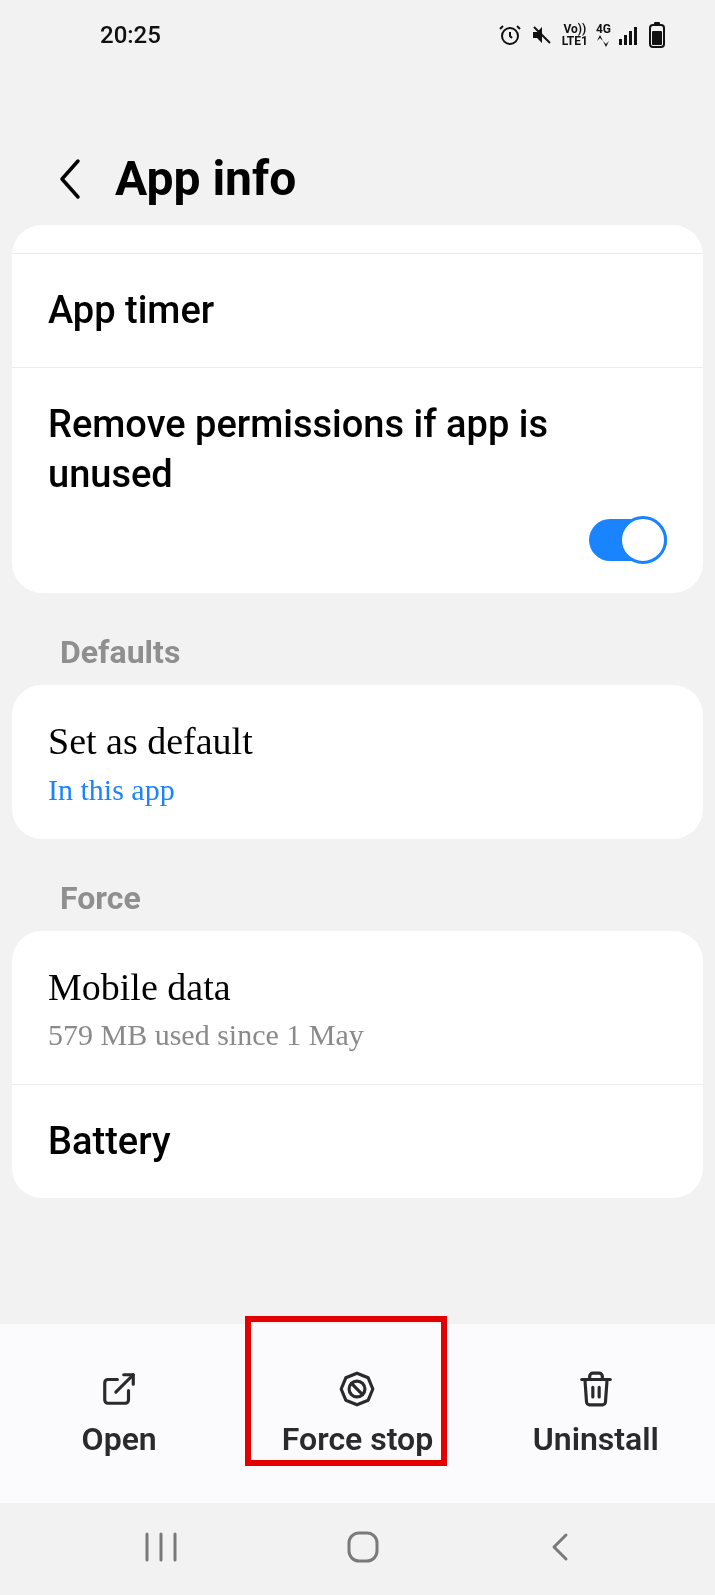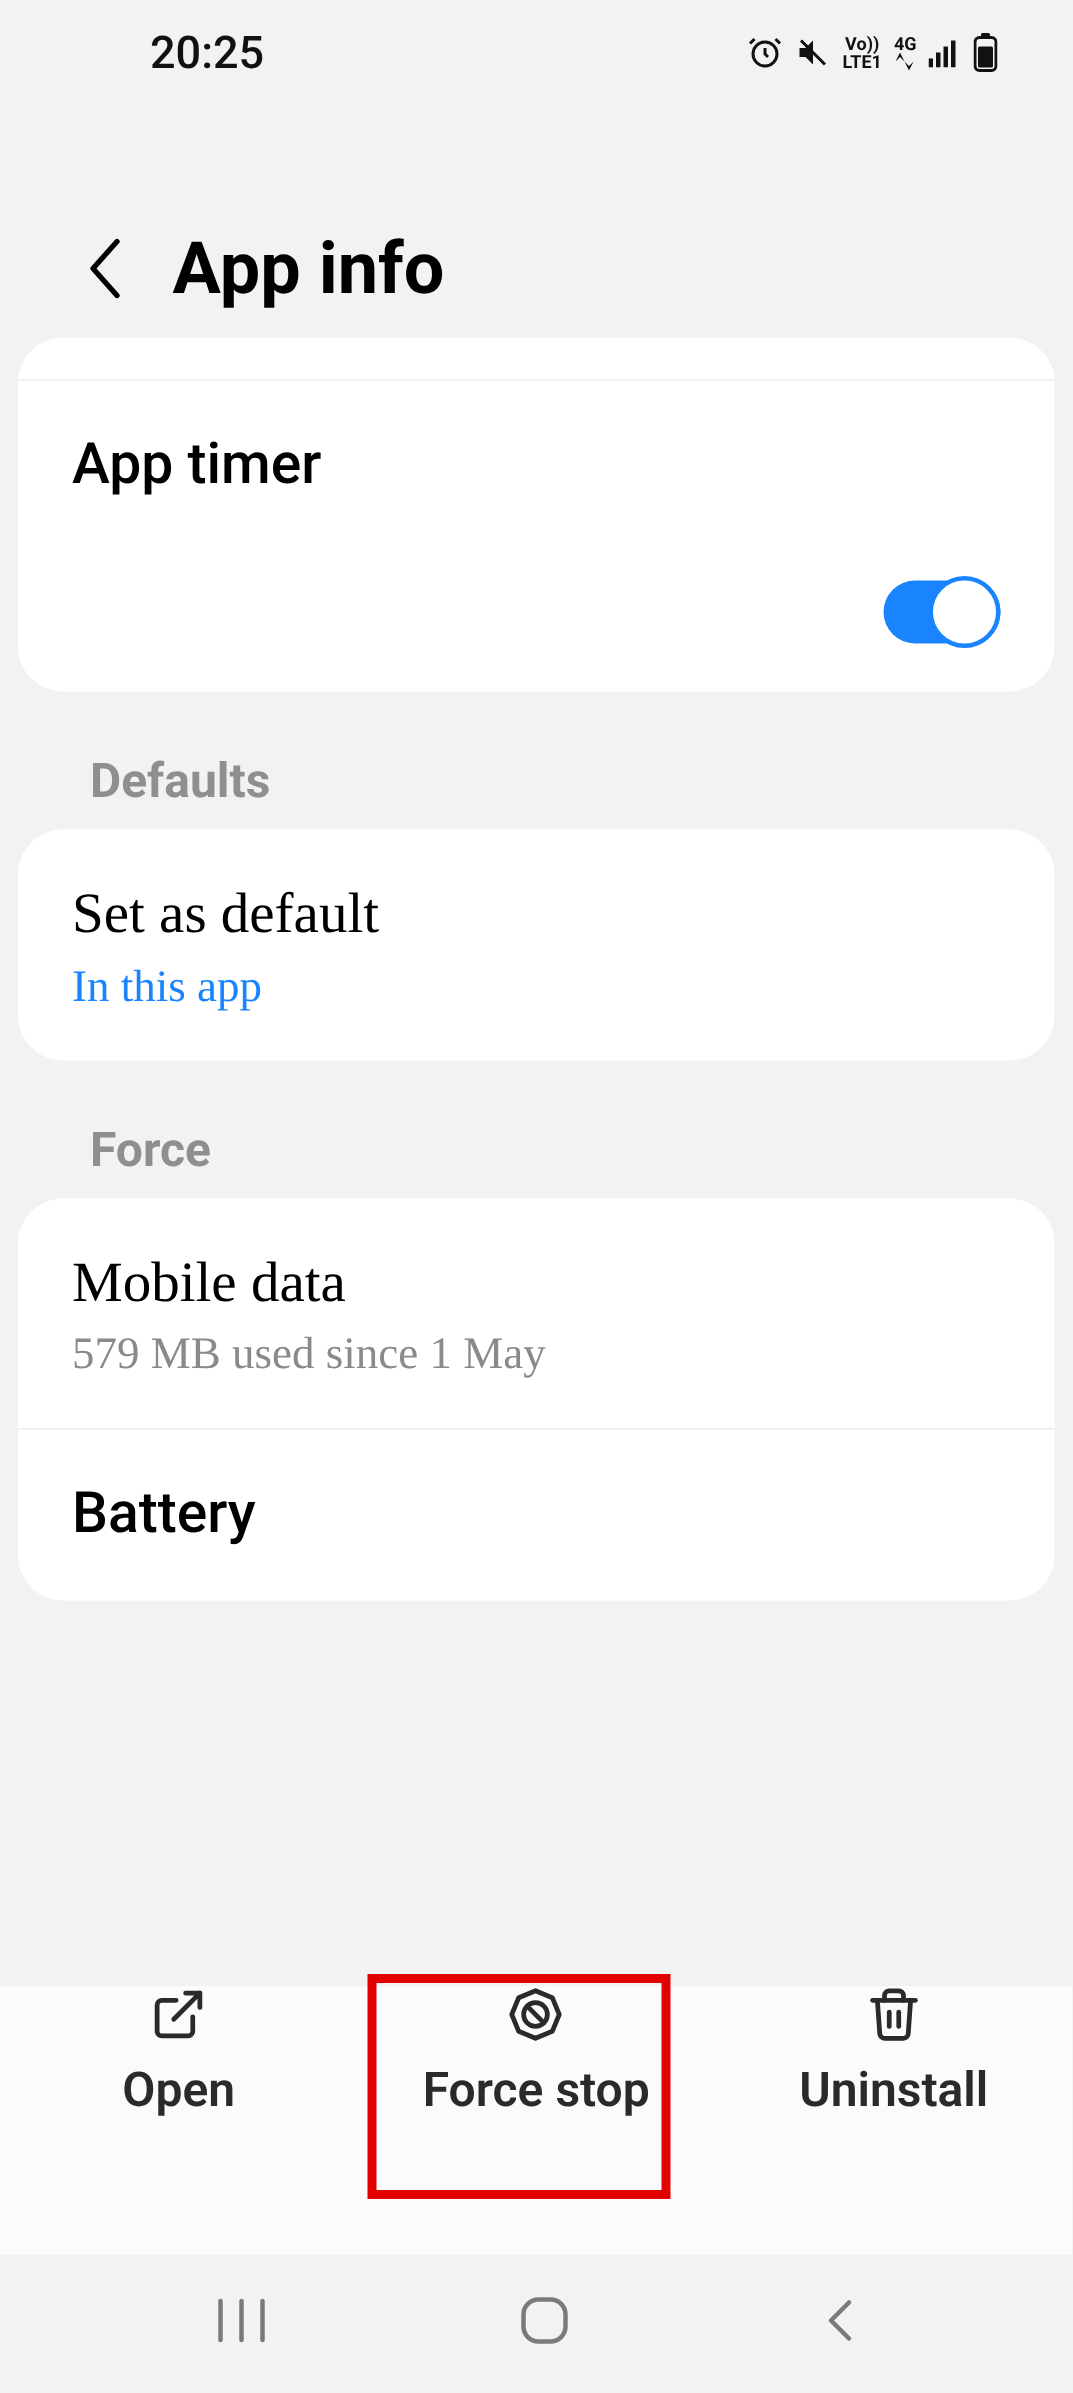--- a/index.html
+++ b/index.html
@@ -18,21 +18,21 @@
       color: #000;
     }
     .status-bar {
       height: 70px;
       display: flex;
       align-items: center;
       justify-content: space-between;
       padding: 0 50px 0 100px;
     }
     .status-time {
-      font-size: 30px;
+      font-size: 24px;
       font-weight: 500;
       color: #111;
     }
     .status-icons {
       display: flex;
       align-items: center;
       gap: 8px;
     }
     .header {
       display: flex;
@@ -128,20 +128,21 @@
       height: 180px;
       display: flex;
       background: #fbfbfd;
       border-top: 1px solid rgba(0,0,0,0.04);
     }
     .action {
       flex: 1;
       display: flex;
       flex-direction: column;
       align-items: center;
+      justify-content: center;
       gap: 12px;
       position: relative;
     }
     .action-label {
       font-size: 32px;
       font-weight: 600;
       color: #2a2a2a;
     }
     .highlight-box {
       position: absolute;
@@ -210,20 +211,23 @@
   <h1 class="header-title">App info</h1>
 </div>
 
 <div class="scroll-area">
 
   <div class="card">
     <div style="height:28px;border-top:none"></div>
     <div class="row">
       <div class="row-title">App timer</div>
     </div>
+    <div class="row toggle-row" style="padding-bottom:0">
+      <div class="row-title">Remove permissions if app is unused</div>
+    </div>
     <div class="toggle-wrap">
       <div class="toggle">
         <div class="toggle-knob"></div>
       </div>
     </div>
   </div>
 
   <div class="section-label">Defaults</div>
 
   <div class="card">

